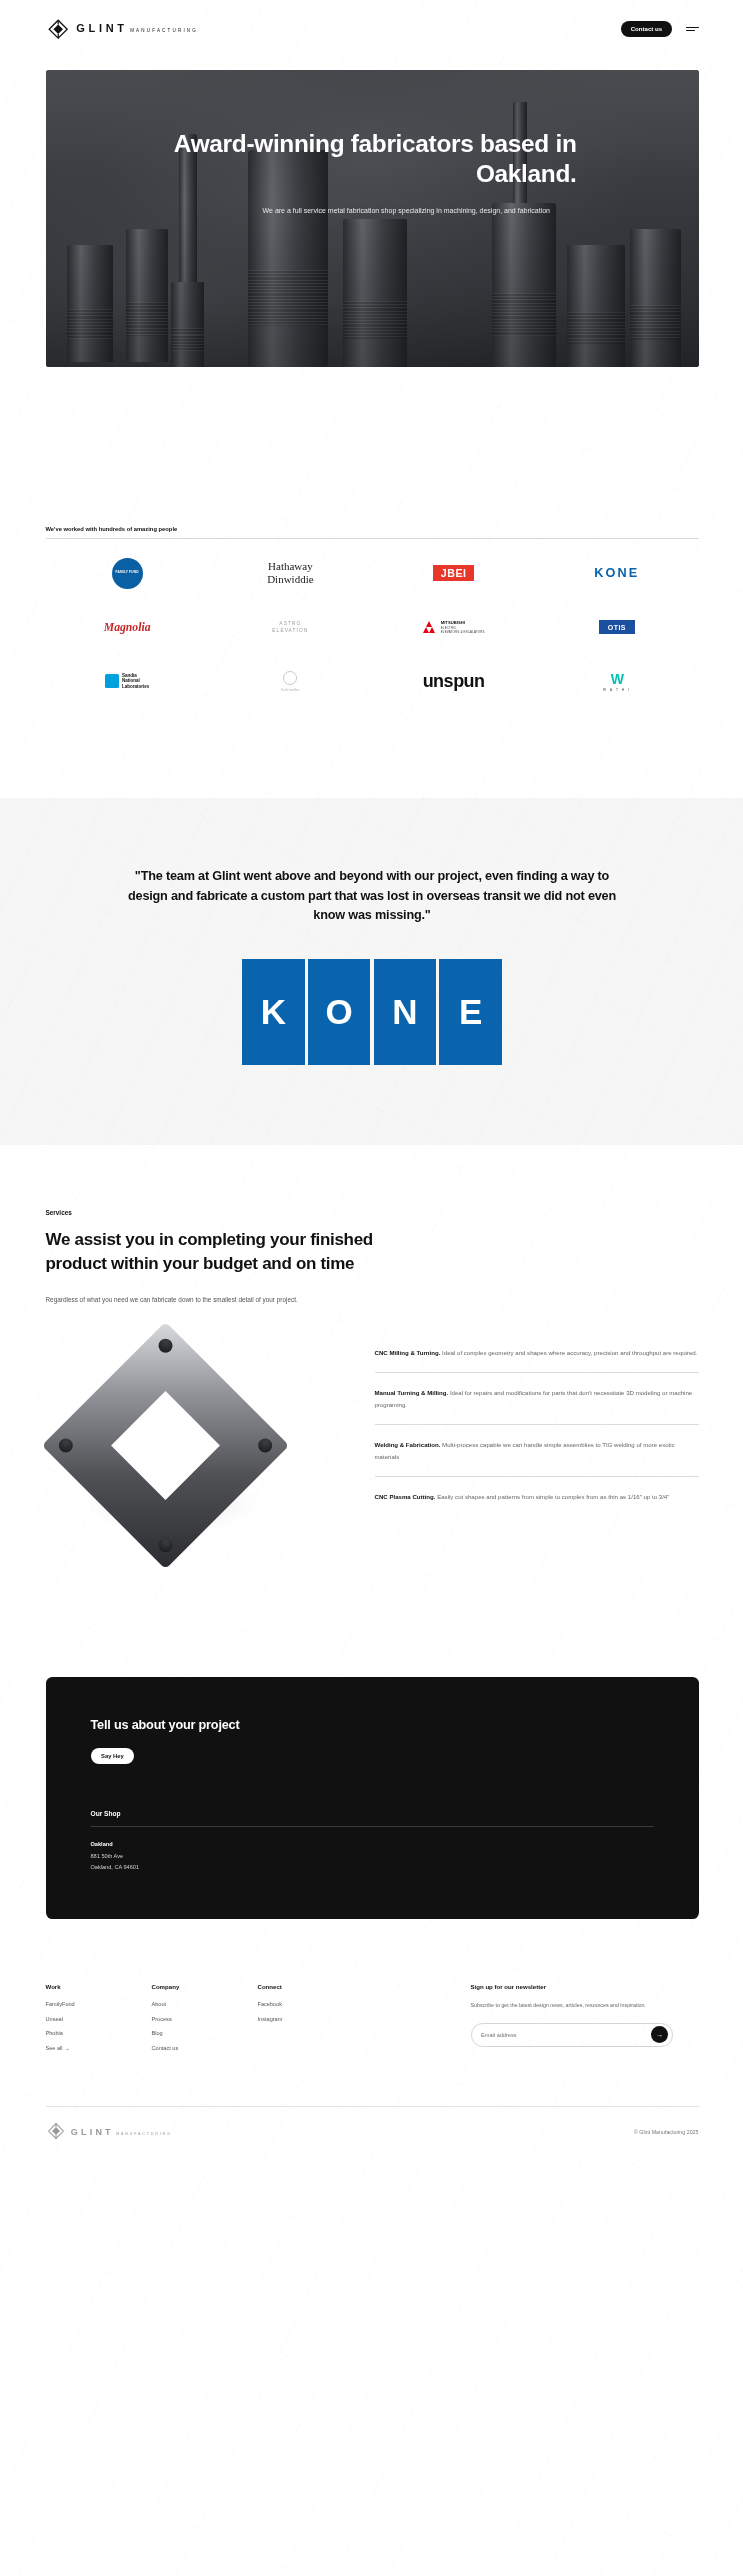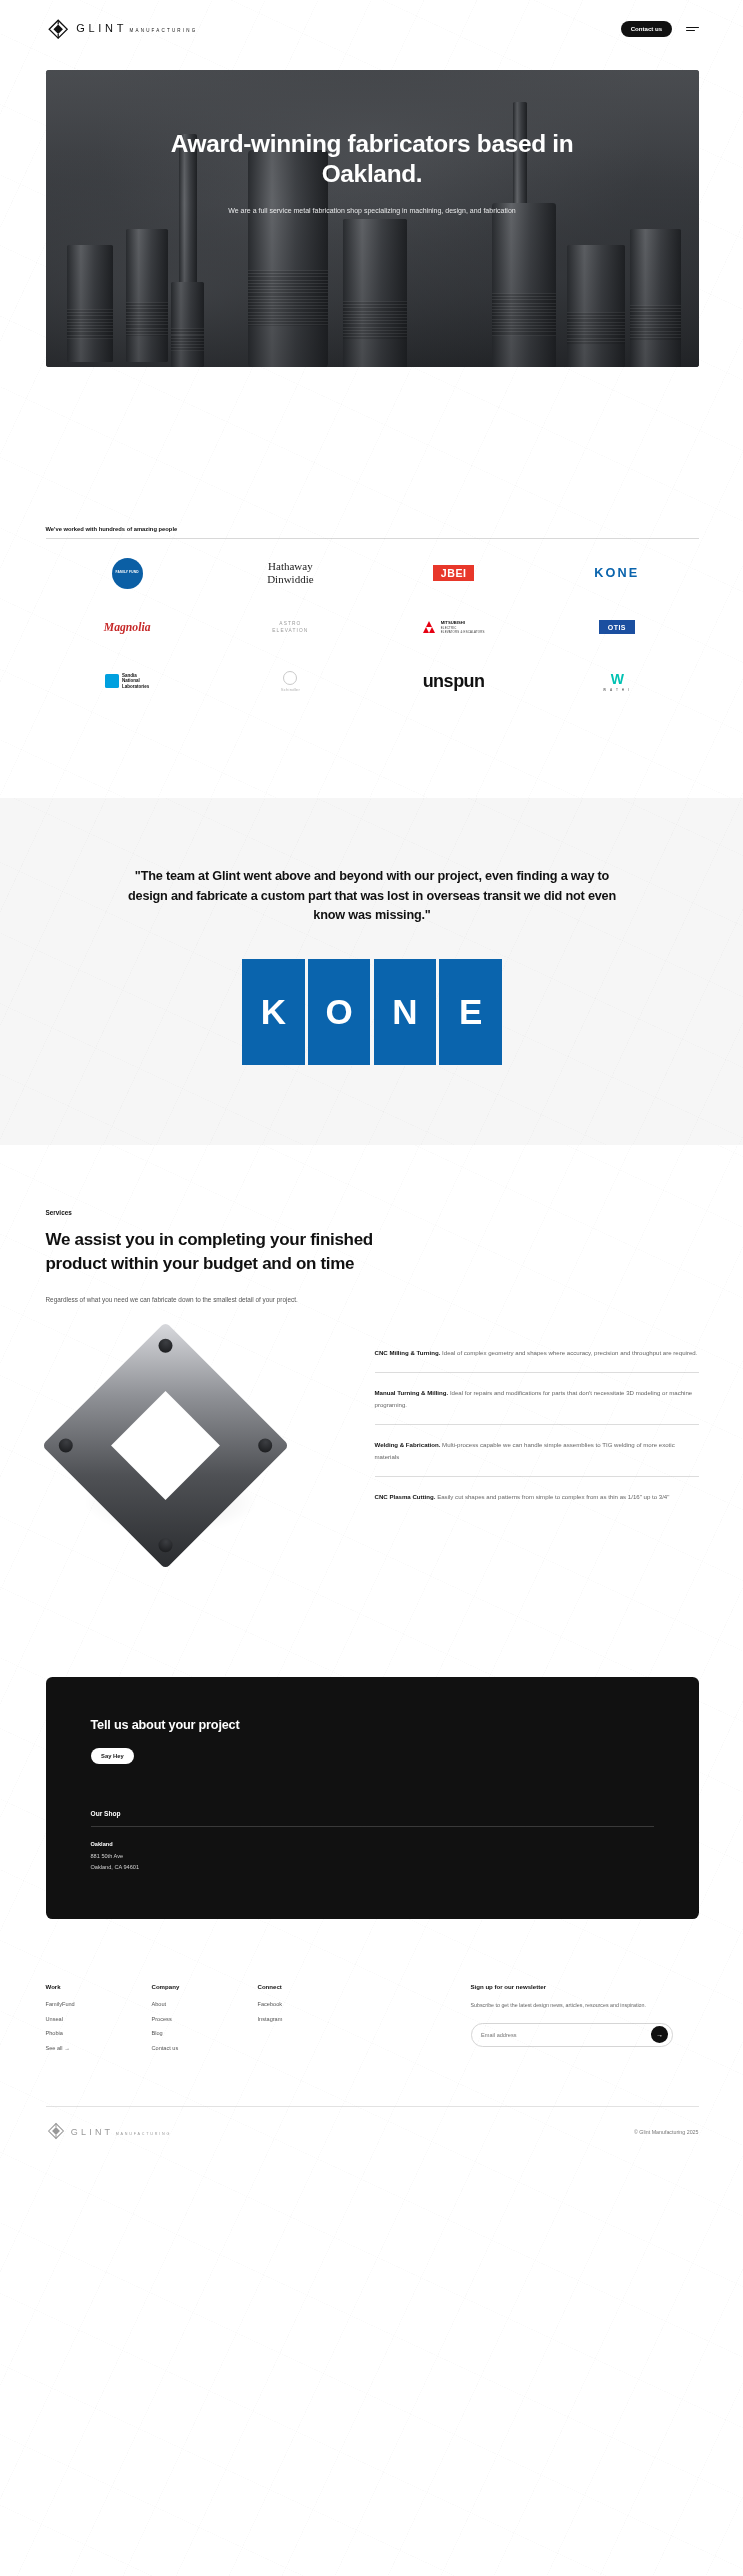--- a/index.html
+++ b/index.html
@@ -31,21 +31,21 @@
   .header-inner {
     width: 653px; margin: 0 auto;
     display: flex; align-items: center; justify-content: space-between;
   }
   .logo { display: flex; align-items: center; gap: 6.4px; }
   .logo-mark {
     width: 24.4px; height: 24.4px; position: relative; flex: none;
   }
   .logo-text { line-height: 1; }
   .logo-word {
-    font-size: 11px; font-weight: 400; letter-spacing: 3.7px; color: #111;
+    font-size: 11px; font-weight: 700; letter-spacing: 3.7px; color: #111;
   }
   .logo-sub {
     font-size: 4.5px; letter-spacing: 2.2px; color: #111; margin-top: 2.1px; font-weight: 500;
   }
   .header-right { display: flex; align-items: center; gap: 14px; }
   .btn-contact {
     background: #111; color: #fff; border: none;
     font-size: 6.1px; font-weight: 600;
     padding: 4.8px 9.6px; border-radius: 10.6px; cursor: pointer;
     font-family: "Liberation Sans", sans-serif;
@@ -79,22 +79,22 @@
   }
   .tool.band::after {
     content: ""; position: absolute; left: 0; right: 0; top: 55%; height: 26%;
     background: repeating-linear-gradient(180deg, rgba(255,255,255,0.14) 0 1.1px, rgba(0,0,0,0.18) 1.1px 3.2px);
   }
   .hero-tint {
     position: absolute; inset: 0;
     background: linear-gradient(180deg, rgba(20,22,25,0.55) 0%, rgba(20,22,25,0.42) 45%, rgba(20,22,25,0.62) 100%);
   }
   .hero-content {
-    position: absolute; left: 0; right: 0; top: 59px;
-    text-align: center; color: #fff; padding: 0 106px;
+    position: absolute; left: 0; right: 16px; top: 59px;
+    text-align: right; color: #fff; padding: 0 106px;
   }
   .hero-title {
     font-size: 24.4px; line-height: 1.24; font-weight: 700; letter-spacing: -0.3px;
   }
   .hero-sub {
     margin: 16px auto 0; max-width: 372px;
     font-size: 7px; line-height: 1.75; color: #e8e9ea; font-weight: 400;
   }
 
   

